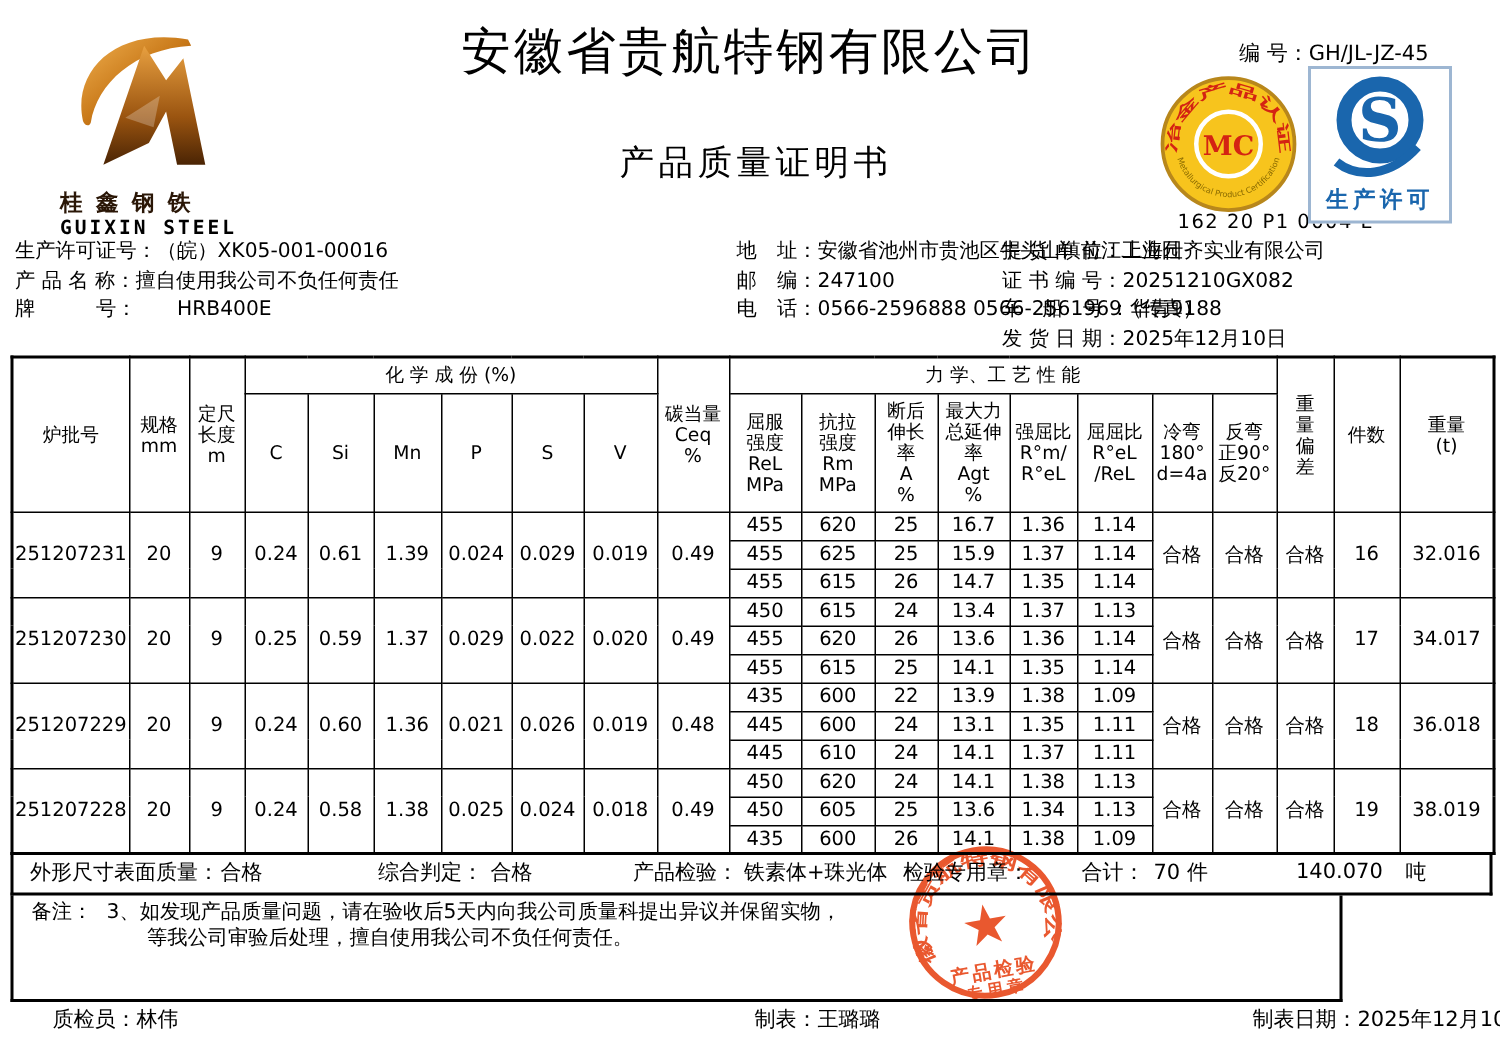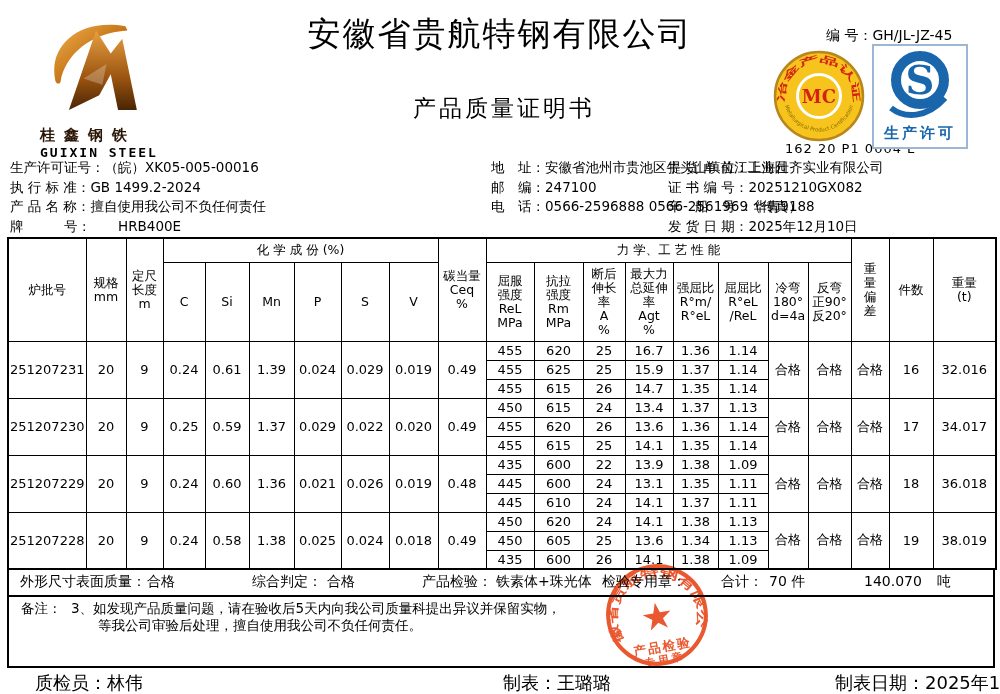--- a/index.html
+++ b/index.html
@@ -30,26 +30,26 @@
   table.cert th,table.cert td{border:1px solid #000;padding:0;text-align:center;vertical-align:middle;
         font-weight:normal;overflow:hidden;}
   table.cert th{font-size:12.5px;line-height:1.12;white-space:pre-line;}
   table.cert td{font-size:13px;}
   tr.hdr1{height:24px;} tr.hdr2{height:79px;}
   tbody tr{height:19px;}
   
   .summary-row{position:absolute;left:7px;top:568px;width:988px;height:29px;box-sizing:border-box;
         border:2px solid #000;border-top:none;font-size:14px;}
   .summary-row span{position:absolute;top:5px;white-space:nowrap;}
-  .notes-box{position:absolute;left:7px;top:597px;width:988px;height:71px;box-sizing:border-box;
+  .notes-box{position:absolute;left:7px;top:597px;width:888px;height:71px;box-sizing:border-box;
         border:2px solid #000;border-top:none;font-size:13.5px;line-height:17px;}
   .notes-label{position:absolute;left:12px;top:3px;}
   .notes-lines{position:absolute;left:62px;top:3px;white-space:nowrap;}
   
-  .footer span{position:absolute;top:671px;font-size:18px;white-space:nowrap;}
+  .footer span{position:absolute;top:671px;font-size:14px;white-space:nowrap;}
   .qc-inspector{left:35px;} .tabulator{left:503px;} .table-date{left:835px;}
   
   .seal{position:absolute;left:596px;top:554px;width:122px;height:122px;transform:rotate(-10deg);
         opacity:.92;pointer-events:none;mix-blend-mode:multiply;}
 </style>
 </head>
 <body>
 
 <div class="page">
 
@@ -97,22 +97,21 @@
   <div class="qs-badge">
     <svg width="90" height="76" viewBox="0 0 90 76">
       <circle cx="45" cy="34" r="24" fill="none" stroke="#1a66ad" stroke-width="10"></circle>
       <text x="45" y="48" text-anchor="middle" font-size="40" font-weight="bold" fill="#1a66ad" font-family="DejaVu Serif, Liberation Serif, serif">S</text>
       <path d="M16,62 C 30,73 52,72 70,52" fill="none" stroke="#1a66ad" stroke-width="6"></path>
     </svg>
     <div class="qs-text">生产许可</div>
   </div>
 
   <div class="info-col info-col-left">
-    <div><span>生产许可证号：</span><span>（皖）XK05-005-00016</span></div>
-    <div><span>执 行 标 准：</span><span>GB 1499.2-2024</span></div>
+    <div><span>生产许可证号：</span><span>（皖）XK05-001-00016</span></div>
     <div><span>产 品 名 称：</span><span>擅自使用我公司不负任何责任</span></div>
     <div><span>牌　　　号：</span><span>　　HRB400E</span></div>
   </div>
   <div class="info-col info-col-mid">
     <div><span>地　址：</span><span>安徽省池州市贵池区牛头山镇前江工业园</span></div>
     <div><span>邮　编：</span><span>247100</span></div>
     <div><span>电　话：</span><span>0566-2596888  0566-2561969（传真）</span></div>
   </div>
   <div class="info-col info-col-right">
     <div><span>提 货 单 位：</span><span>上海仕齐实业有限公司</span></div>

